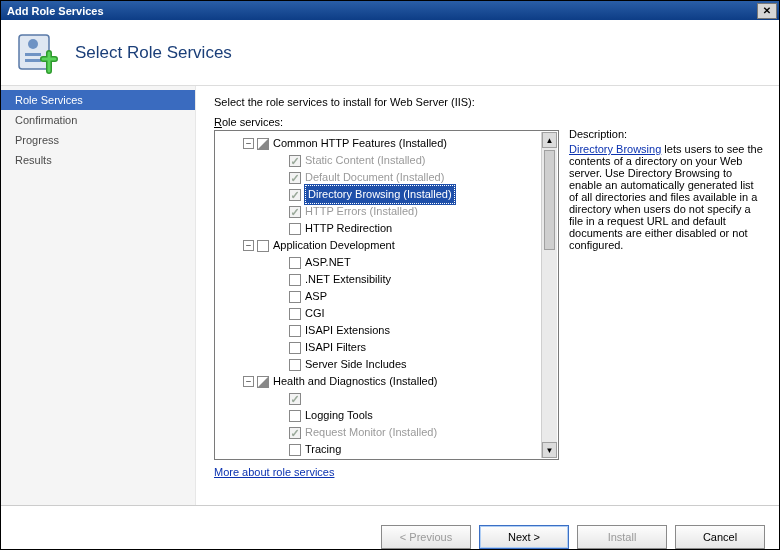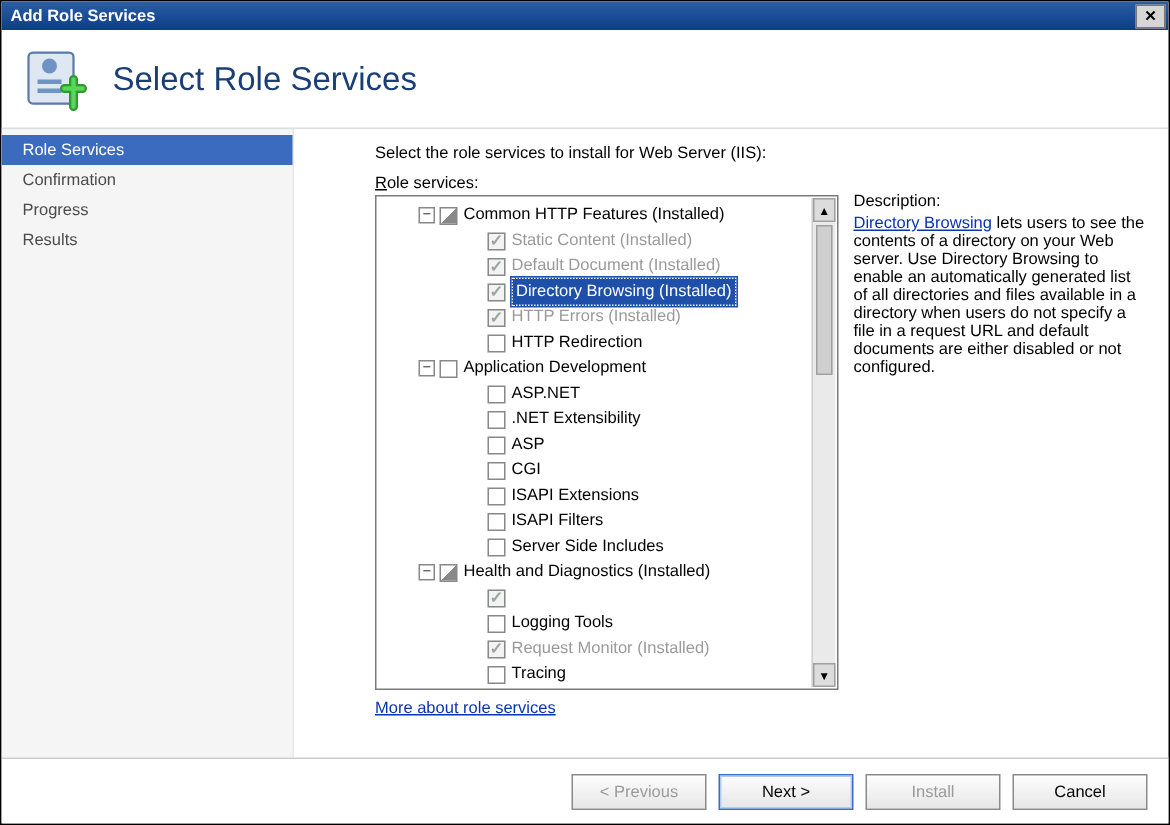--- a/index.html
+++ b/index.html
@@ -42,30 +42,29 @@
     display:flex;
     align-items:center;
     padding: 0 12px;
     border-bottom: 1px solid #ddd;
   }
   .header .icon {
     width: 48px; height: 48px;
     margin-right: 14px;
   }
   .header h1 {
-    font-size: 22px;
+    font-size: 17px;
     font-weight: normal;
     color: #1a3e78;
     margin: 0;
   }
   
   .body {
     display:flex;
     height: 419px;
-    gap: 36px;
   }
   .sidebar {
     width: 195px;
     background: #f5f5f5;
     border-right: 1px solid #e7e7e7;
     padding-top: 4px;
   }
   .sidebar .step {
     padding: 4px 14px;
     font-size: 11px;
@@ -117,21 +116,21 @@
   .desc-col { width: 196px; margin-top: 32px; }
   .desc-col .desc-title { margin-bottom: 3px; }
   .desc-col .desc-body a { color:#0b32b0; text-decoration: underline; }
   
   .footer {
     position:absolute;
     left:0; right:0; bottom:0;
     height: 44px;
     border-top: 1px solid #ccc;
     display:flex;
-    align-items:center;
+    align-items:flex-end;
     justify-content:flex-end;
     gap: 8px;
     padding: 0 14px;
     background:#fff;
   }
   .btn {
     min-width: 90px;
     height: 24px;
     border: 1px solid #8a8a8a;
     background: linear-gradient(#fdfdfd,#e6e6e6);

